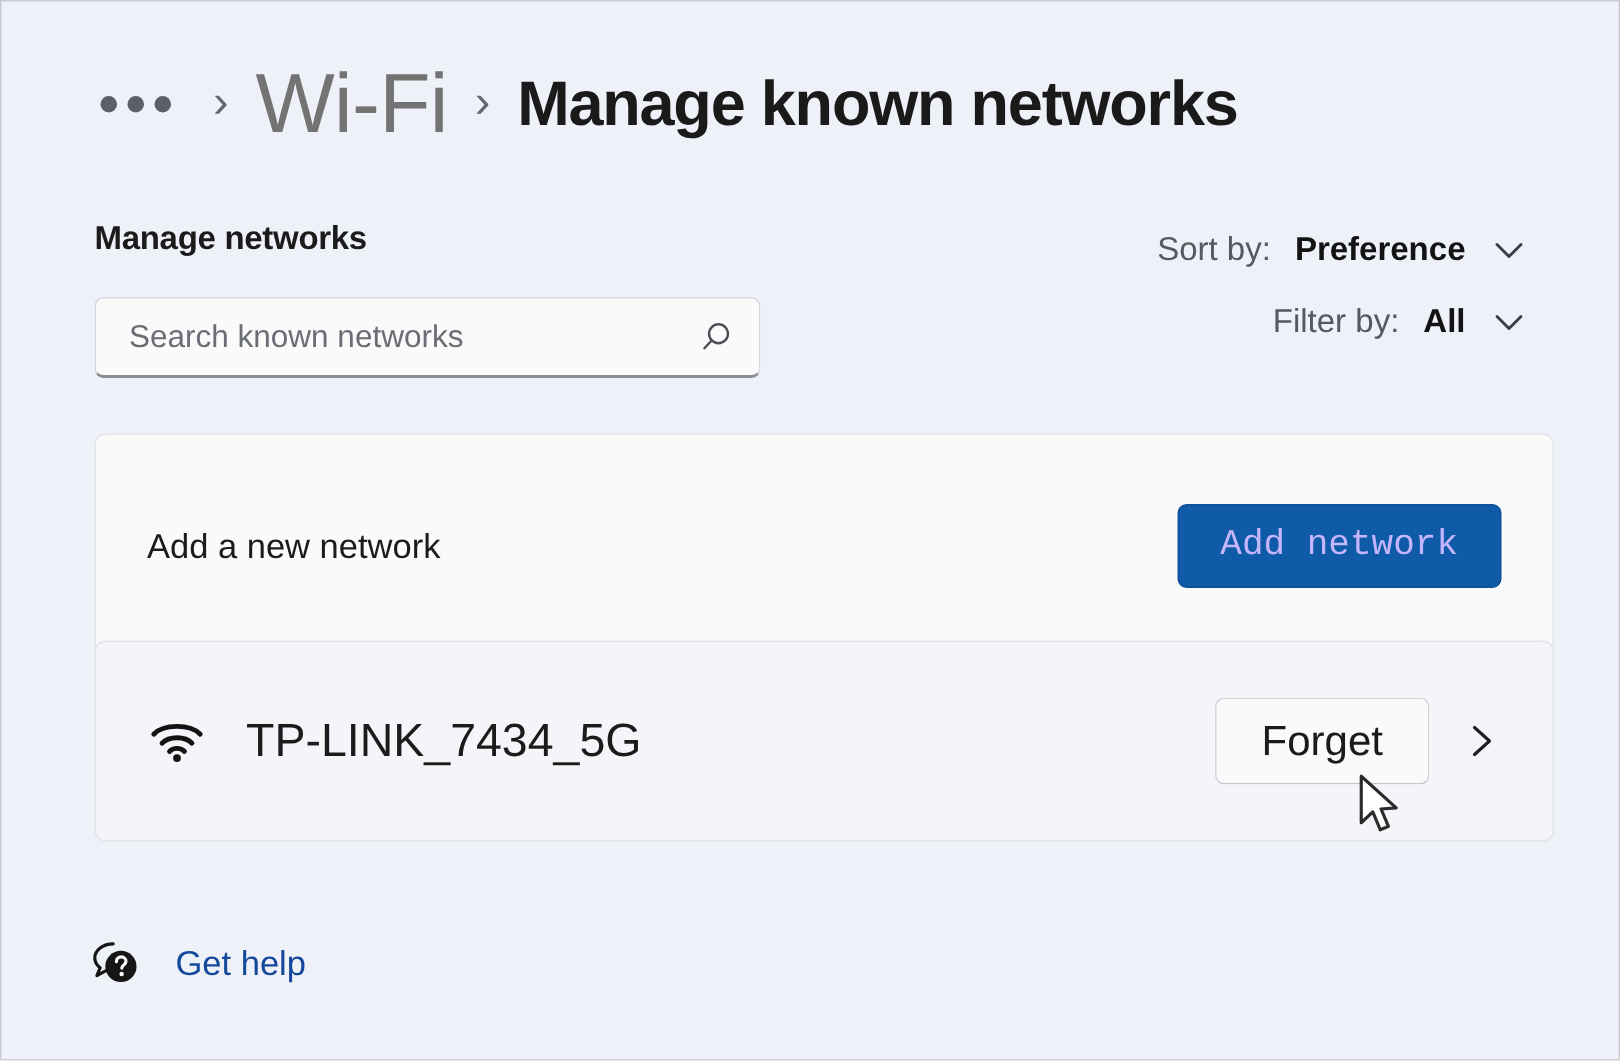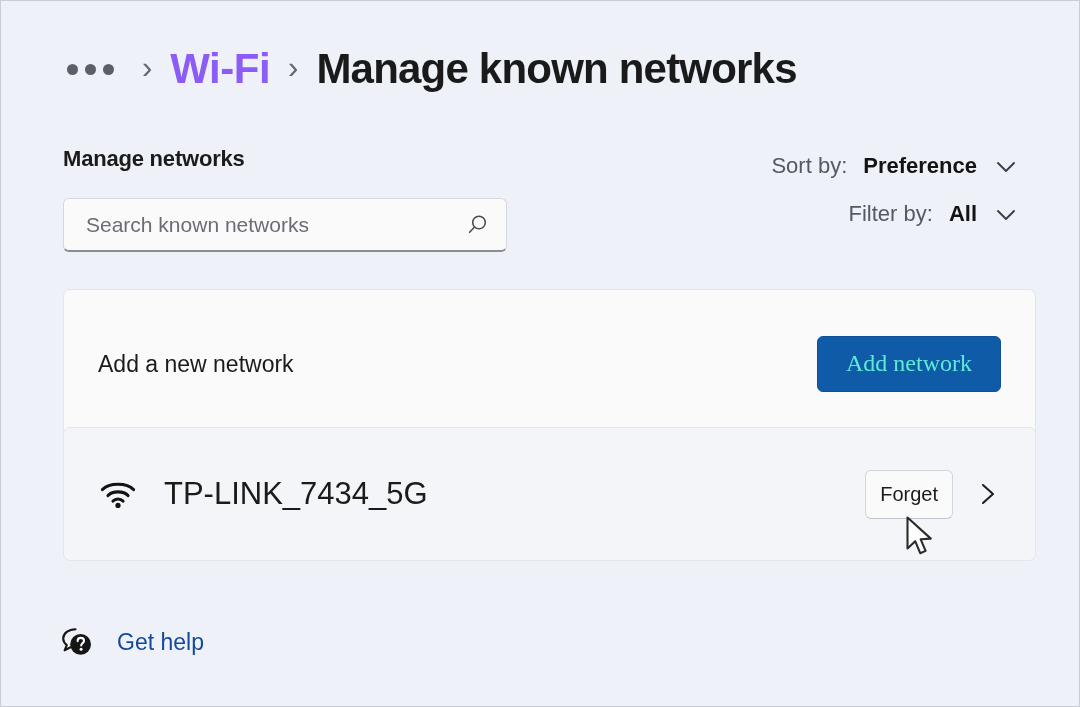--- a/index.html
+++ b/index.html
@@ -52,26 +52,25 @@
   .crumb-sep {
     font-size: 31px;
     color: #64676e;
     font-weight: 400;
     line-height: 1;
     padding: 0 18px;
     transform: translateY(-2px);
   }
 
   .crumb-link {
-    font-size: 42px;
-    color: #8b5cf6;
+    font-size: 56px;
+    color: #737373;
     letter-spacing: -0.5px;
     line-height: 1;
     white-space: nowrap;
-    font-weight: bold;
   }
 
   .crumb-current {
     font-size: 42px;
     color: #1a1a1a;
     font-weight: 600;
     letter-spacing: -0.8px;
     line-height: 1;
     white-space: nowrap;
   }
@@ -163,24 +162,24 @@
   }
 
   .card-label {
     font-size: 23px;
     color: #1b1b1b;
     flex: 1;
   }
 
   .btn-primary {
     background: #0f5ba7;
-    color: #5eead4;
+    color: #c4b5fd;
     border: 1px solid #0e5199;
     border-radius: 6px;
-    font-family: Liberation Serif, serif;
+    font-family: Liberation Mono, monospace;
     font-size: 24px;
     padding: 14px 28px;
     cursor: pointer;
     line-height: 1.05;
   }
 
   .net-icon {
     flex: 0 0 auto;
     width: 46px;
     display: flex;
@@ -196,22 +195,22 @@
     margin-left: 20px;
   }
 
   .btn-secondary {
     background: #fafafb;
     color: #1b1b1b;
     border: 1px solid #d2d5dc;
     border-bottom-color: #c2c5cd;
     border-radius: 6px;
     font-family: "Liberation Sans", sans-serif;
-    font-size: 20px;
-    padding: 13px 14px;
+    font-size: 28px;
+    padding: 13px 30px;
     cursor: pointer;
     line-height: 1.05;
   }
 
   .row-chev {
     margin-left: 22px;
     display: flex;
     align-items: center;
     color: #1d1f24;
     cursor: pointer;

